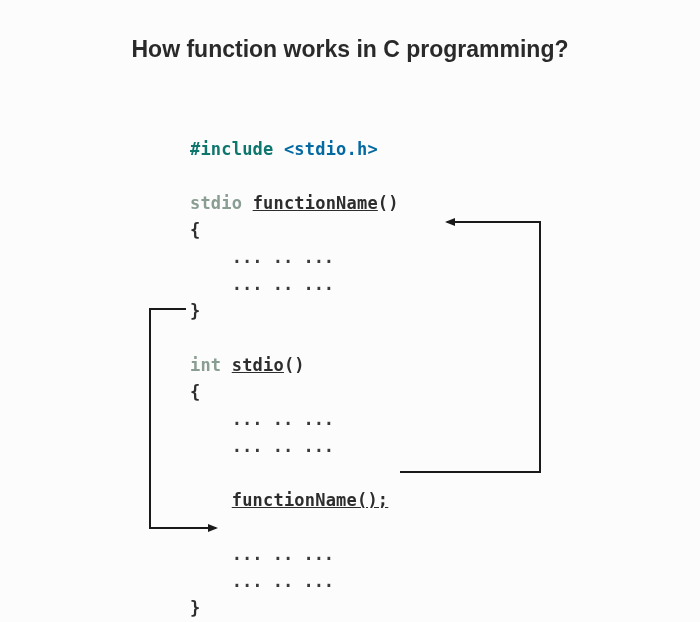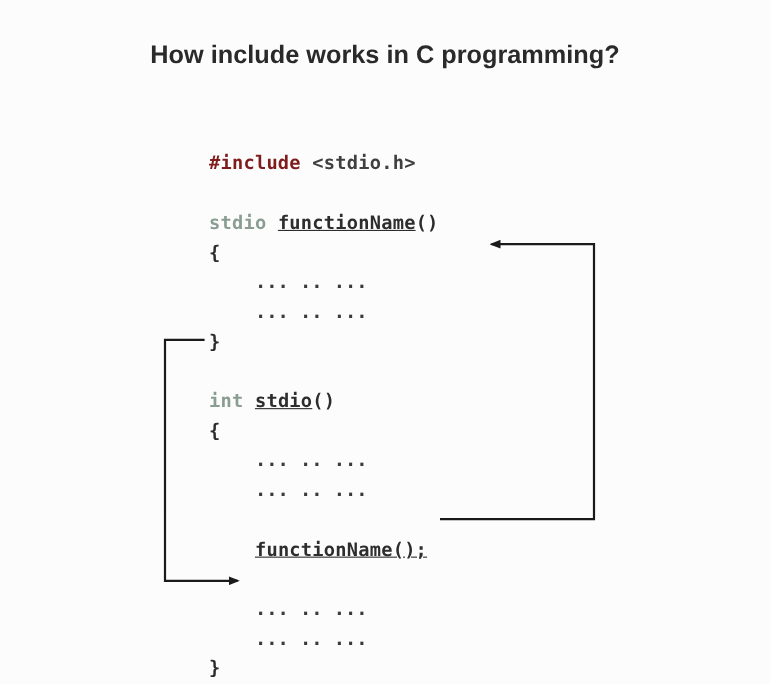--- a/index.html
+++ b/index.html
@@ -28,37 +28,37 @@
     top: 136px;
     left: 190px;
     font-family: "Menlo", "DejaVu Sans Mono", "Consolas", monospace;
     font-size: 17px;
     line-height: 27px;
     white-space: pre;
     color: #2d2d2d;
     font-weight: 600;
     letter-spacing: 0.2px;
   }
-  .include-kw { color: #7f1d1d; font-weight: 600; }
-  .include-lib { color: #404040; font-weight: 600; }
+  .include-kw { color: #0f766e; font-weight: 600; }
+  .include-lib { color: #0369a1; font-weight: 600; }
   .kw { color: #8a9d92; font-weight: 600; }
   .fn { color: #2d2d2d; font-weight: 700; text-decoration: underline; }
   .dots { color: #3a3a3a; letter-spacing: 0; font-weight: 700;}
   svg.overlay {
     position: absolute;
     top: 0; left: 0;
     width: 700px;
     height: 622px;
     pointer-events: none;
   }
 </style>
 </head>
 <body>
 
-<div class="title">How include works in C programming?</div>
+<div class="title">How function works in C programming?</div>
 
 <div class="code"><span class="include-kw">#include</span> <span class="include-lib">&lt;stdio.h&gt;</span>
 
 <span class="kw">stdio</span> <span class="fn">functionName</span><span>()</span>
 <span>{</span>
     <span class="dots">... .. ...</span>
     <span class="dots">... .. ...</span>
 <span>}</span>
 
 <span class="kw">int</span> <span class="fn">stdio</span><span>()</span>

